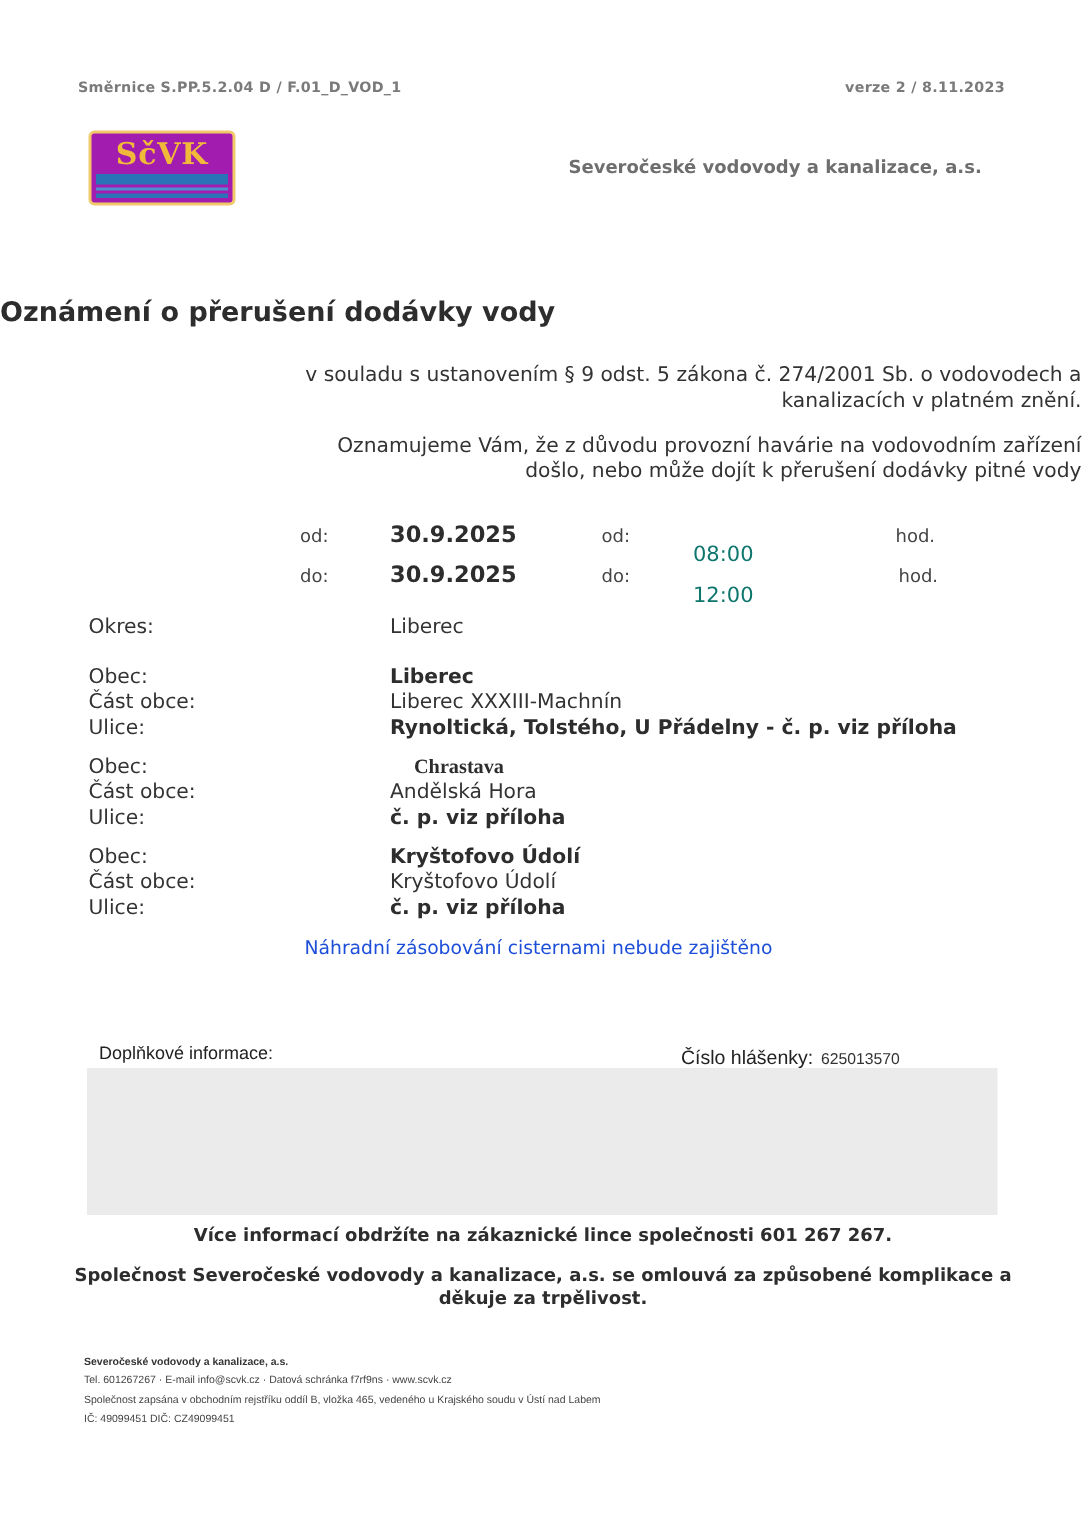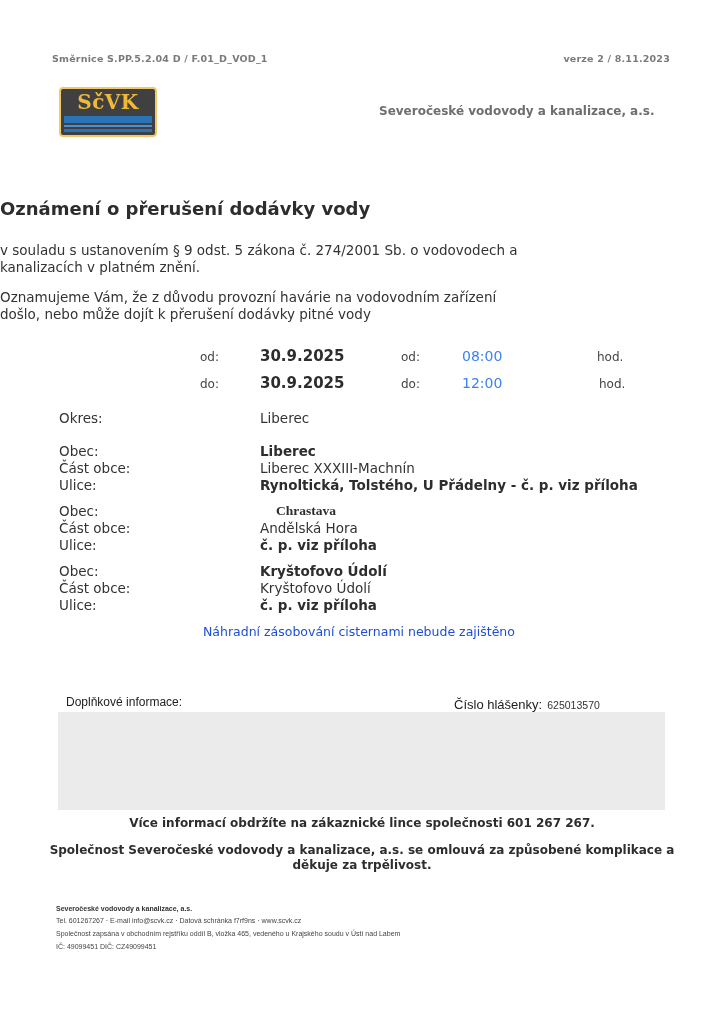--- a/index.html
+++ b/index.html
@@ -5,36 +5,36 @@
     * { box-sizing: border-box; margin: 0; padding: 0; }
     html, body { width: 724px; height: 1024px; background: #ffffff; overflow: hidden; }
     body { position: relative; font-family: "DejaVu Sans", sans-serif; color: #2a2a2a; }
 
     .abs { position: absolute; white-space: nowrap; }
 
     .hdr-small { font-size: 9.5px; font-weight: bold; color: #7a7a7a; letter-spacing: 0.2px; }
     .company-right { font-size: 12px; font-weight: bold; color: #6e6e6e; }
 
     .logo { position: absolute; left: 59px; top: 87px; width: 98px; height: 50px;
-            border: 2px solid #f2c96a; border-radius: 4px; background: #404040; overflow: hidden; }
+            border: 2px solid #f2c96a; border-radius: 4px; background: #a21caf; overflow: hidden; }
     .logo-text { position: absolute; left: 0; right: 0; top: 1px; text-align: center;
                  font-family: "DejaVu Serif", serif; font-weight: bold; font-size: 20px;
                  color: #f0b93a; letter-spacing: 0.5px; }
     .logo-stripes { position: absolute; left: 3px; right: 3px; top: 27px; height: 18px; }
     .logo-stripes div { position: absolute; left: 0; right: 0; }
     .s1 { top: 0; height: 7px; background: #2b73b7; }
     .s2 { top: 9px; height: 2px; background: #4a8fcf; }
     .s3 { top: 13px; height: 3px; background: #2b73b7; }
 
     .title { left: 0; width: 724px; top: 198px; text-align: left; font-size: 18px; font-weight: bold; color: #2d2d2d; }
-    .centered { left: 0; width: 708px; text-align: left; font-size: 13.5px; color: #333; }
+    .centered { left: 13px; width: 708px; text-align: right; font-size: 13.5px; color: #333; }
 
     .label-sm { font-size: 12px; color: #444; }
     .date-b { font-size: 15px; font-weight: bold; color: #2d2d2d; }
-    .time { font-size: 14px; color: #3b82f6; }
+    .time { font-size: 14px; color: #0f766e; margin-top: 14px; }
 
     .fld-label { font-size: 13.5px; color: #333; }
     .fld-val { font-size: 13.5px; color: #333; }
     .fld-val.b { font-weight: bold; color: #2d2d2d; }
 
     .underlined { font-size: 12.5px; color: #1d4ed8; }
 
     .addl-label { font-family: "Liberation Sans", sans-serif; font-size: 12px; color: #222; }
     .report-label { font-family: "Liberation Sans", sans-serif; font-size: 13px; color: #222; }
     .report-num { font-family: "Liberation Sans", sans-serif; font-size: 10.5px; color: #333; }

